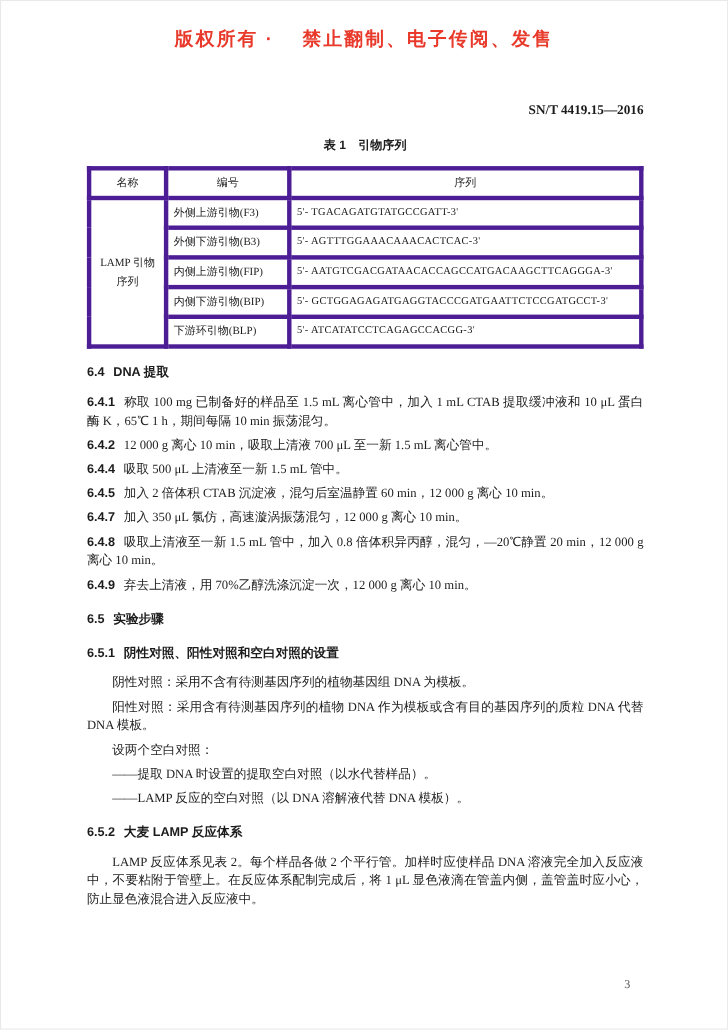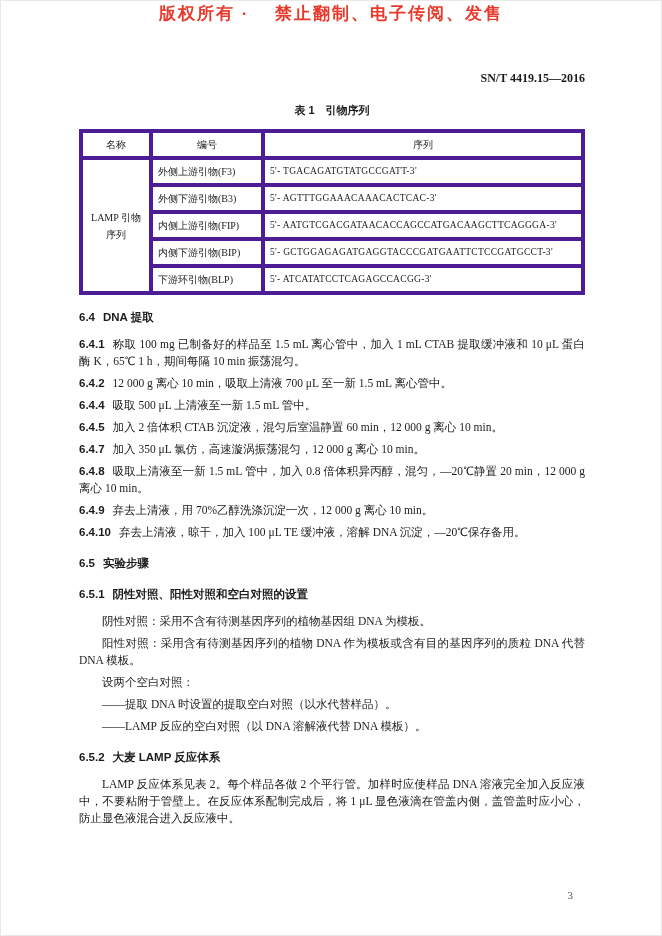--- a/index.html
+++ b/index.html
@@ -4,21 +4,21 @@
 <style>
   * { margin:0; padding:0; box-sizing:border-box; }
   html,body { background:#ffffff; }
   body {
     width:662px; height:936px; position:relative; overflow:hidden;
     font-family:"Liberation Serif", serif;
     color:#1c1c1c;
     border:1px solid #e9e9e9;
   }
   .banner {
-    padding-top:1px;
+    padding-top:23px;
     text-align:center;
     font-family:"Liberation Sans", sans-serif;
     font-weight:bold;
     font-size:17px;
     letter-spacing:2px;
     color:#e8392b;
   }
   .doc-number {
     margin:46px 76px 0 78px;
     text-align:right;
@@ -134,23 +134,20 @@
   </p>
   <p class="clause">
     <span class="clause-num">6.4.7</span><span>加入 350 μL 氯仿，高速漩涡振荡混匀，12 000 g 离心 10 min。</span>
   </p>
   <p class="clause">
     <span class="clause-num">6.4.8</span><span>吸取上清液至一新 1.5 mL 管中，加入 0.8 倍体积异丙醇，混匀，—20℃静置 20 min，12 000 g 离心 10 min。</span>
   </p>
   <p class="clause">
     <span class="clause-num">6.4.9</span><span>弃去上清液，用 70%乙醇洗涤沉淀一次，12 000 g 离心 10 min。</span>
   </p>
-  <p class="clause">
-    <span class="clause-num">6.4.10</span><span>弃去上清液，晾干，加入 100 μL TE 缓冲液，溶解 DNA 沉淀，—20℃保存备用。</span>
-  </p>
 
   <div class="heading">
     <span class="heading-num">6.5</span><span>实验步骤</span>
   </div>
 
   <div class="heading">
     <span class="heading-num">6.5.1</span><span>阴性对照、阳性对照和空白对照的设置</span>
   </div>
 
   <p class="clause indent">阴性对照：采用不含有待测基因序列的植物基因组 DNA 为模板。</p>

